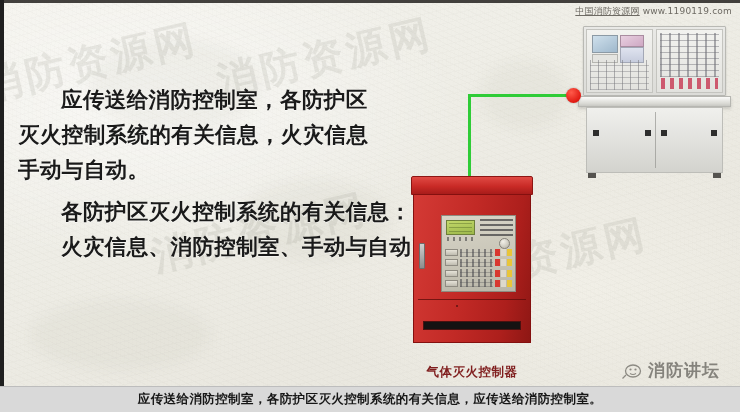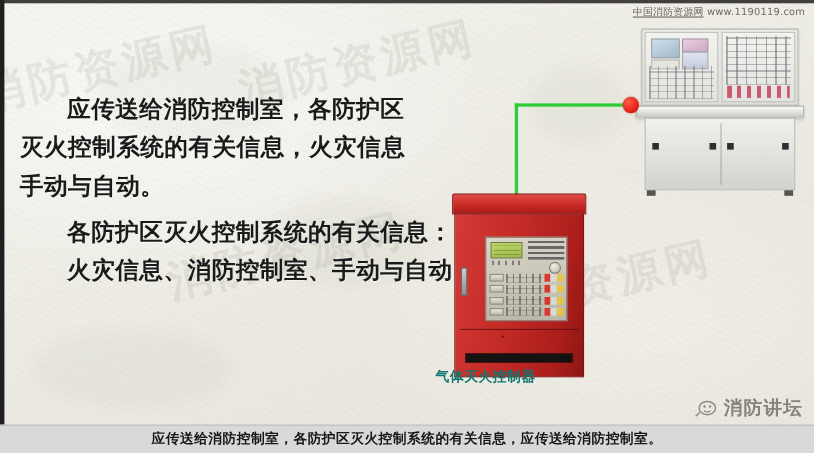--- a/index.html
+++ b/index.html
@@ -362,26 +362,26 @@
   .ledpair i {
     display: block;
     width: 5px; height: 7px;
   }
   .led-red { background: #d8372f; }
   .led-yel { background: #e8c53a; }
   .led-wh  { background: #ddd9cc; }
   .cap-cabinet {
     position: absolute;
     left: 396px;
-    top: 334px;
+    top: 364px;
     width: 152px;
-    text-align: left;
+    text-align: center;
     font-size: 12.5px;
     font-weight: 700;
-    color: #0f766e;
+    color: #7f1d1d;
     letter-spacing: 0.5px;
   }
 
   
   .link-h {
     position: absolute;
     left: 468px; top: 94px;
     width: 108px; height: 3px;
     background: #2fcc37;
   }
@@ -414,21 +414,21 @@
   .capbar span {
     font-size: 12.5px;
     font-weight: 700;
     color: #171717;
     letter-spacing: 0.4px;
   }
 
   
   .chan-wm {
     position: absolute;
-    right: 10px;
+    right: 20px;
     bottom: 30px;
     display: flex;
     align-items: center;
     gap: 5px;
     opacity: 0.82;
     justify-content: center;
   }
   .chan-logo {
     width: 22px; height: 18px;
     position: relative;

